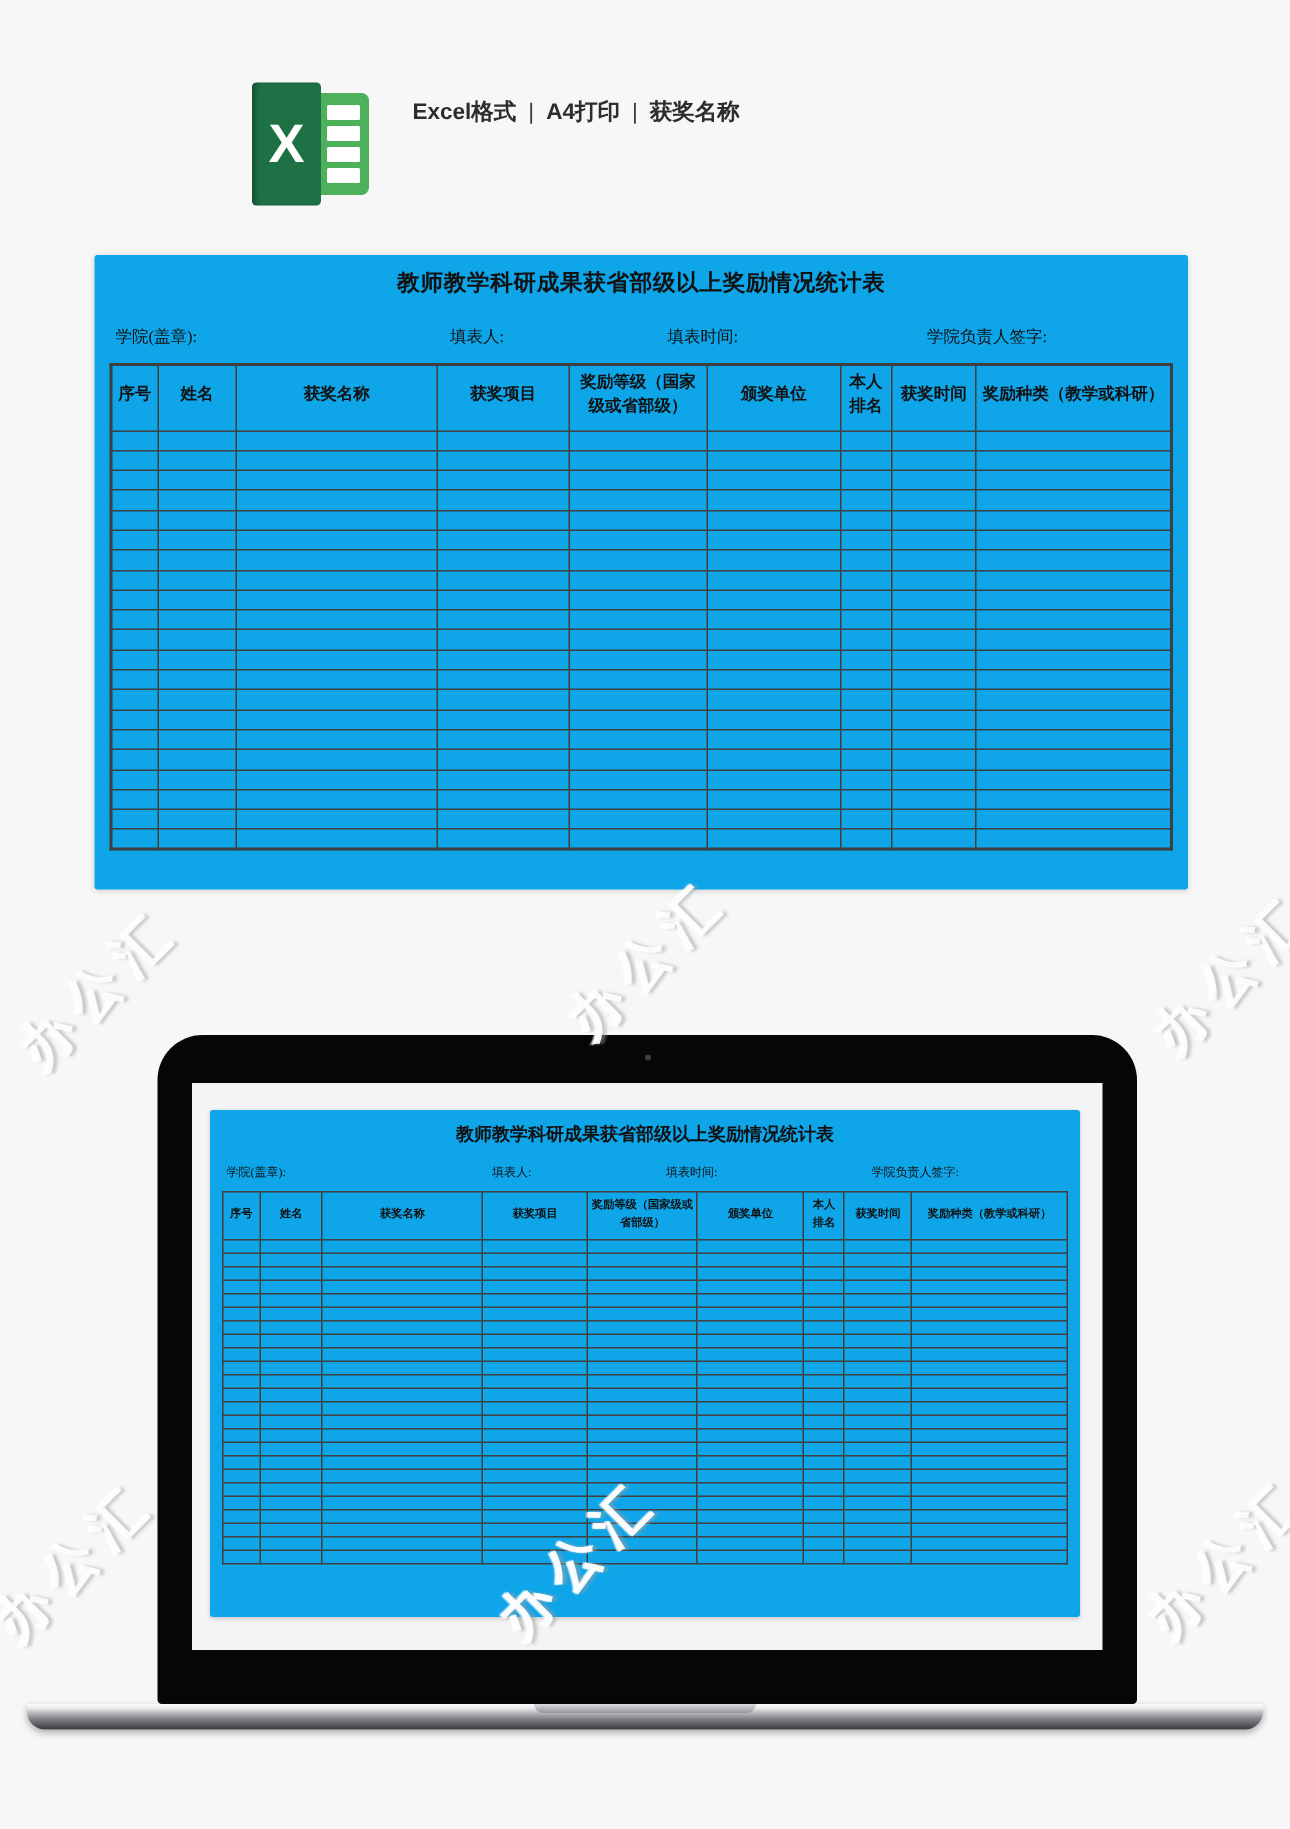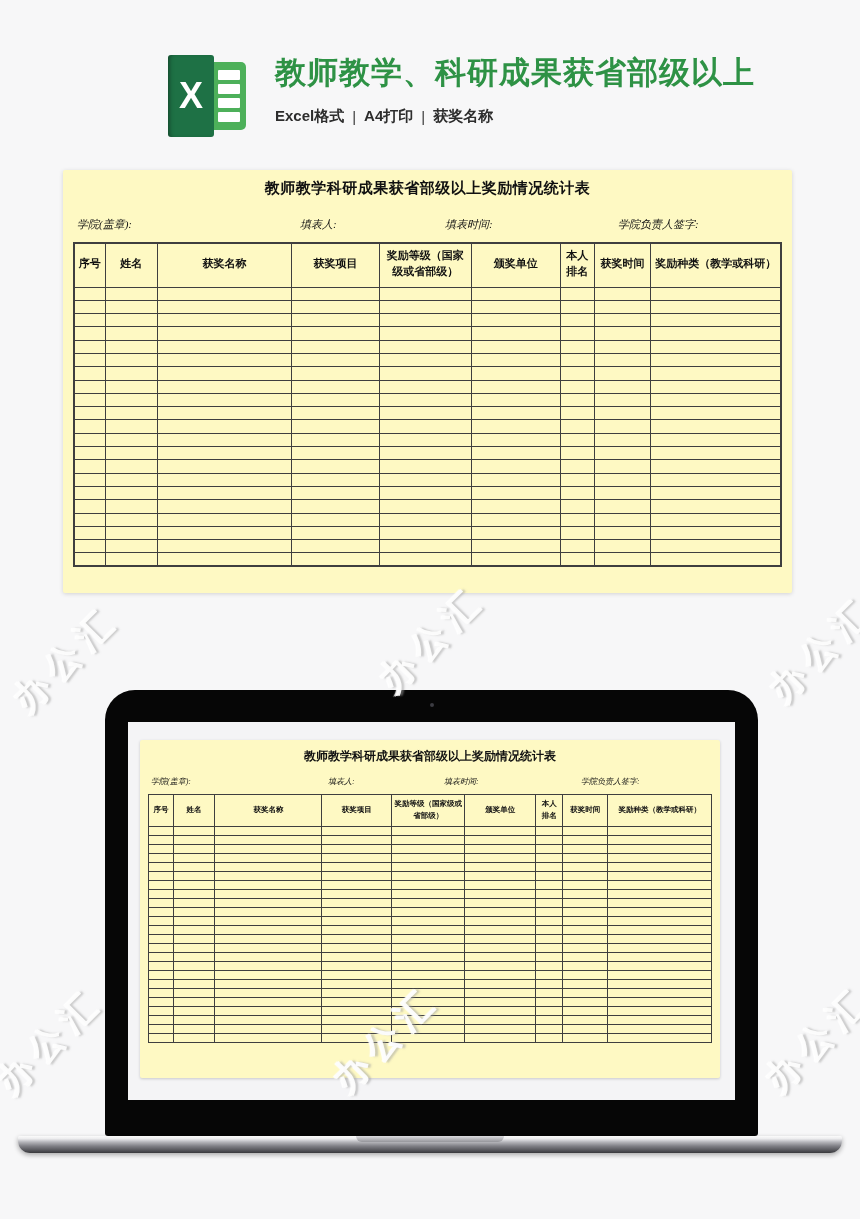--- a/index.html
+++ b/index.html
@@ -27,27 +27,27 @@
     box-shadow:inset 4px 0 5px -3px rgba(0,0,0,.45);
     display:flex;align-items:center;justify-content:center;}
   .logo-x{color:#fff;font-weight:bold;font-size:36px;line-height:1;}
   .header-text{position:absolute;left:275px;top:52px;}
   .page-title{font-size:31px;font-weight:bold;color:var(--accent);
     letter-spacing:1px;white-space:nowrap;}
   .page-sub{margin-top:13px;display:flex;align-items:center;gap:8px;
     font-size:15px;font-weight:bold;color:#2d2d2d;}
   .page-sub .sep{font-weight:400;color:#3a3a3a;}
   
-  .card{position:absolute;background:#fef9c3;border-radius:2px;
+  .card{position:absolute;background:#0ea5e9;border-radius:2px;
     box-shadow:0 1px 4px rgba(0,0,0,.15);}
   .sheet-title{position:absolute;left:0;right:0;text-align:center;
     font-family:"Liberation Serif",serif;font-weight:bold;color:#111;}
   .info-row{position:absolute;left:0;right:0;
     font-family:"Liberation Serif",serif;color:#111;}
-  .info-row span{position:absolute;white-space:nowrap;font-style:italic;}
+  .info-row span{position:absolute;white-space:nowrap;}
   table.sheet{border-collapse:collapse;table-layout:fixed;width:100%;
     font-family:Liberation Mono, monospace;color:#111;
     border:2px solid var(--line);}
   table.sheet th,table.sheet td{border:1px solid var(--line);
     text-align:center;vertical-align:middle;overflow:hidden;}
   table.sheet th{font-weight:bold;padding:1px 2px;}
   
   #card1{left:63px;top:170px;width:729px;height:423px;}
   #card1 .sheet-title{top:9px;font-size:15px;letter-spacing:.5px;}
   #card1 .info-row{top:47px;font-size:11px;}
@@ -113,21 +113,20 @@
           <span></span>
           <span></span>
           <span></span>
       </div>
     </div>
     <div class="logo-front">
       <span class="logo-x">X</span>
     </div>
   </div>
   <div class="header-text">
-    <div class="page-title">教师教学、科研成果获省部级以上</div>
     <div class="page-sub">
       <span>Excel格式</span>
       <span class="sep">|</span>
       <span>A4打印</span>
       <span class="sep">|</span>
       <span>获奖名称</span>
     </div>
   </div>
 
   <div class="card" id="card1">

